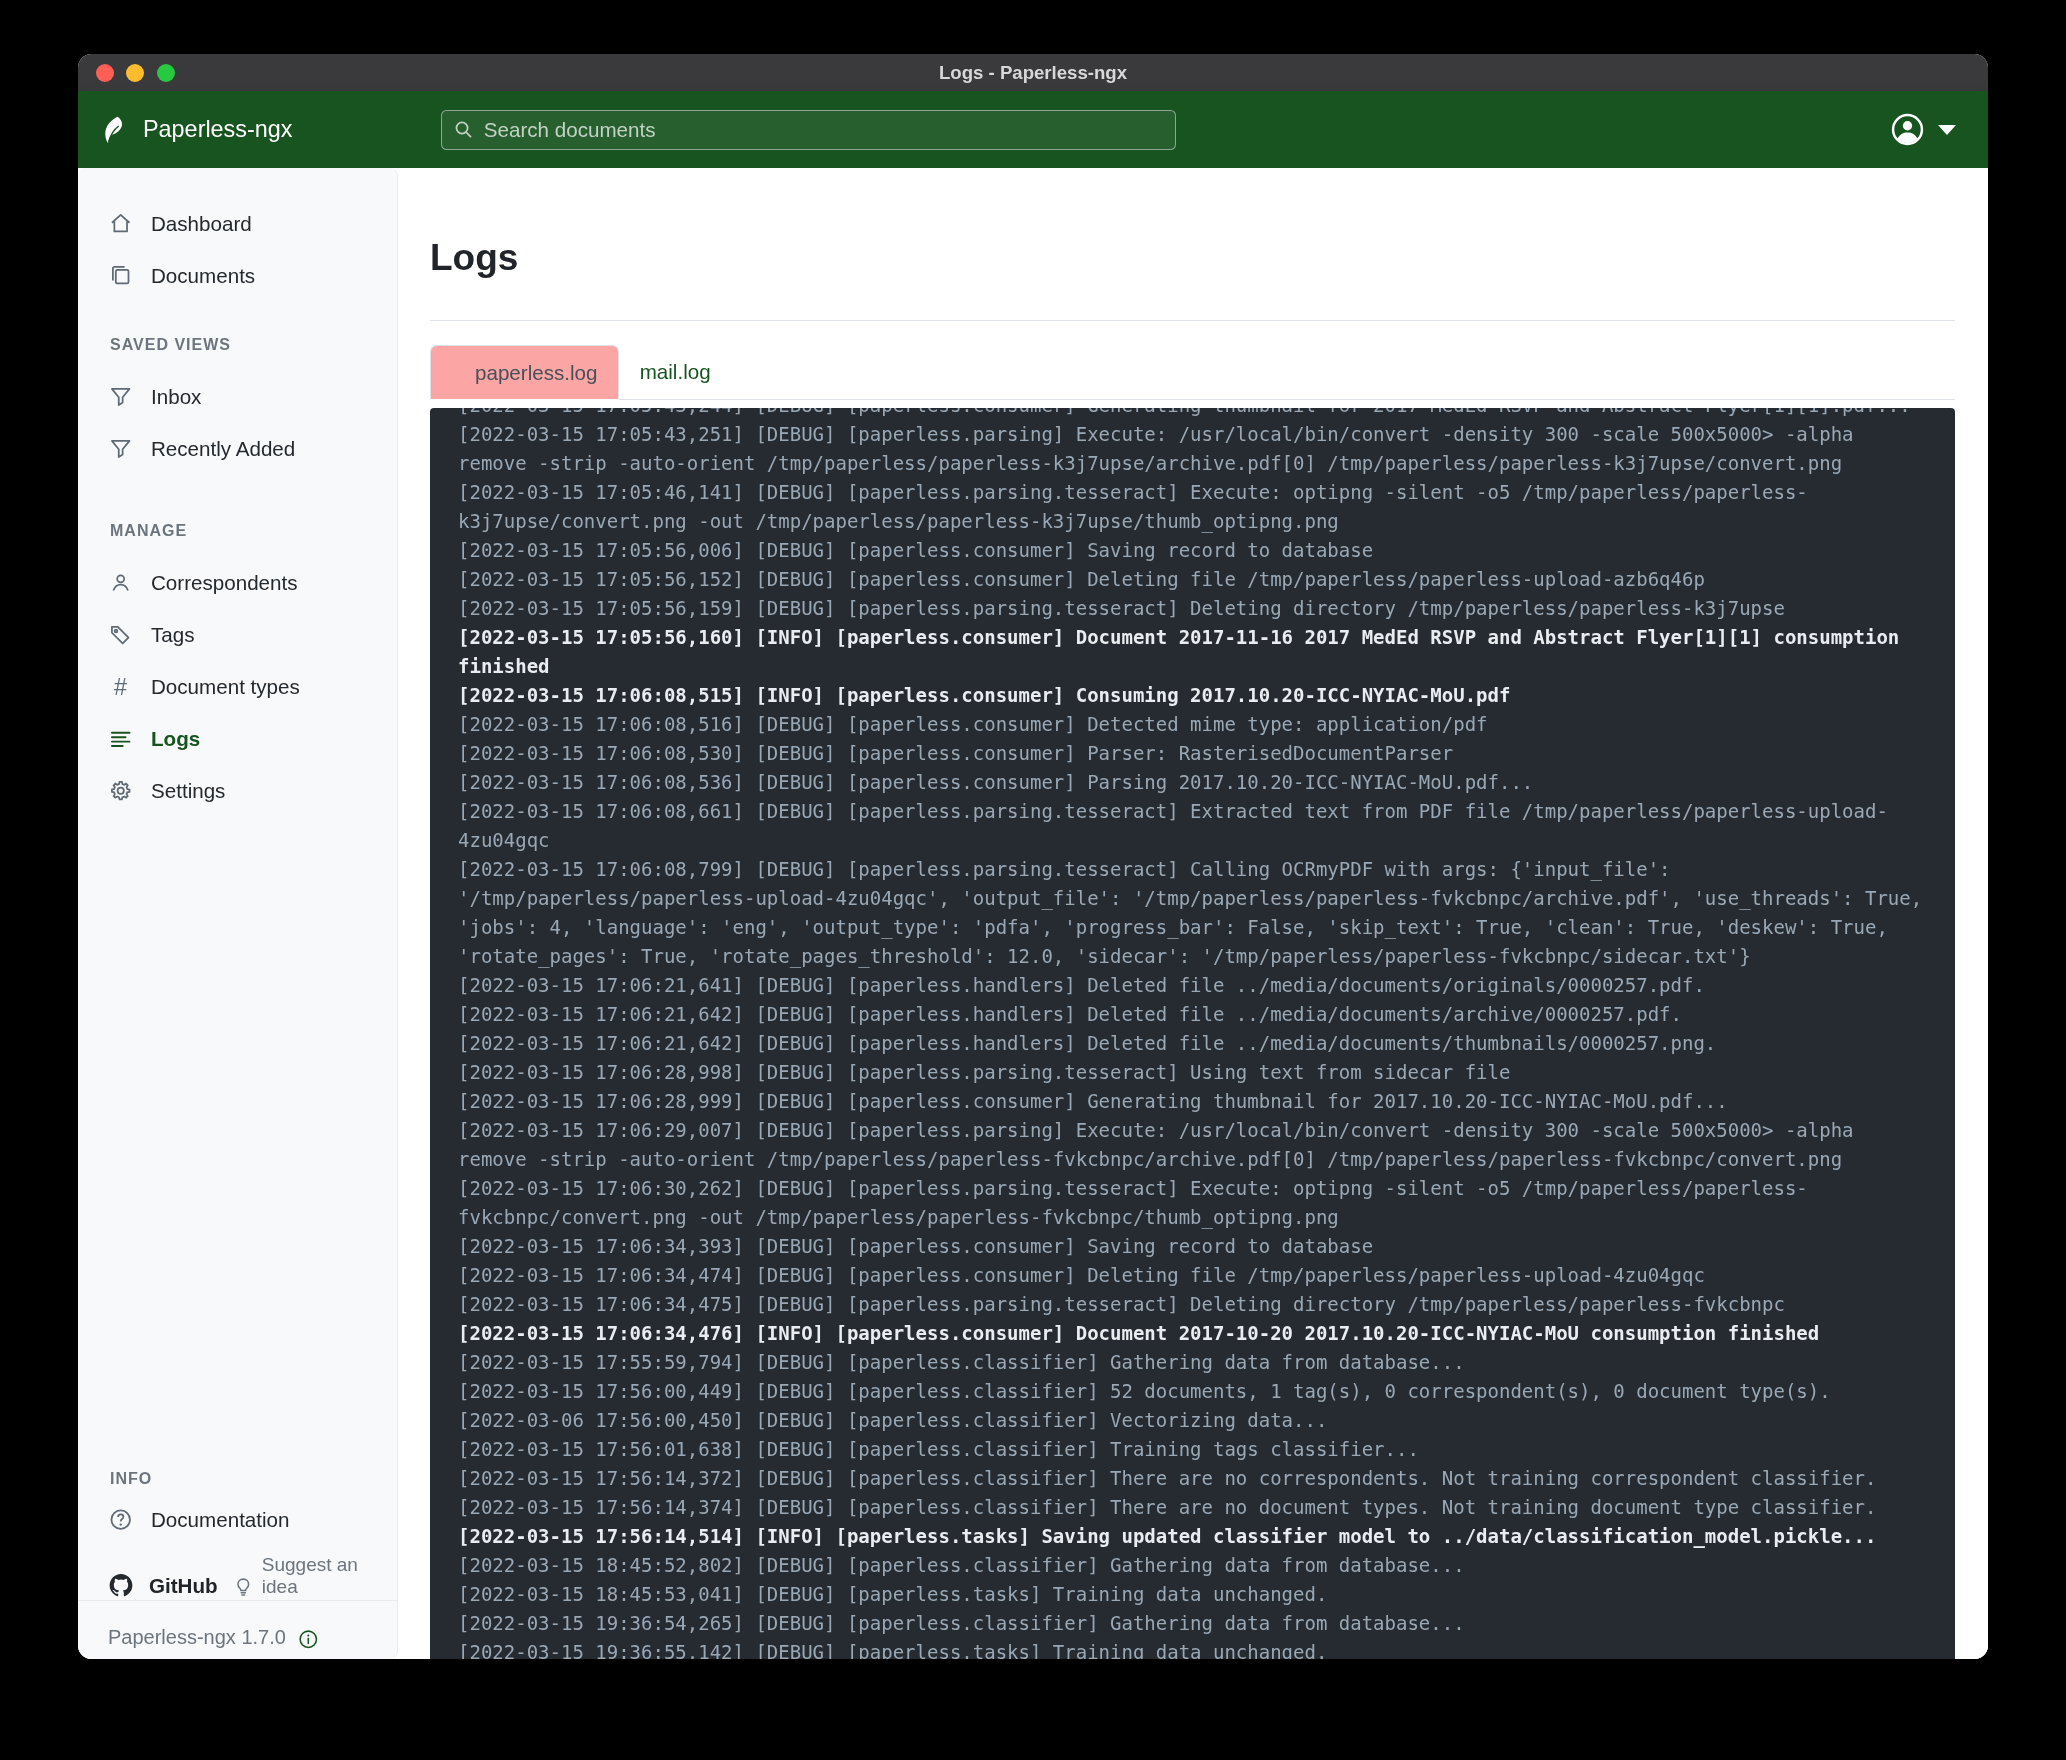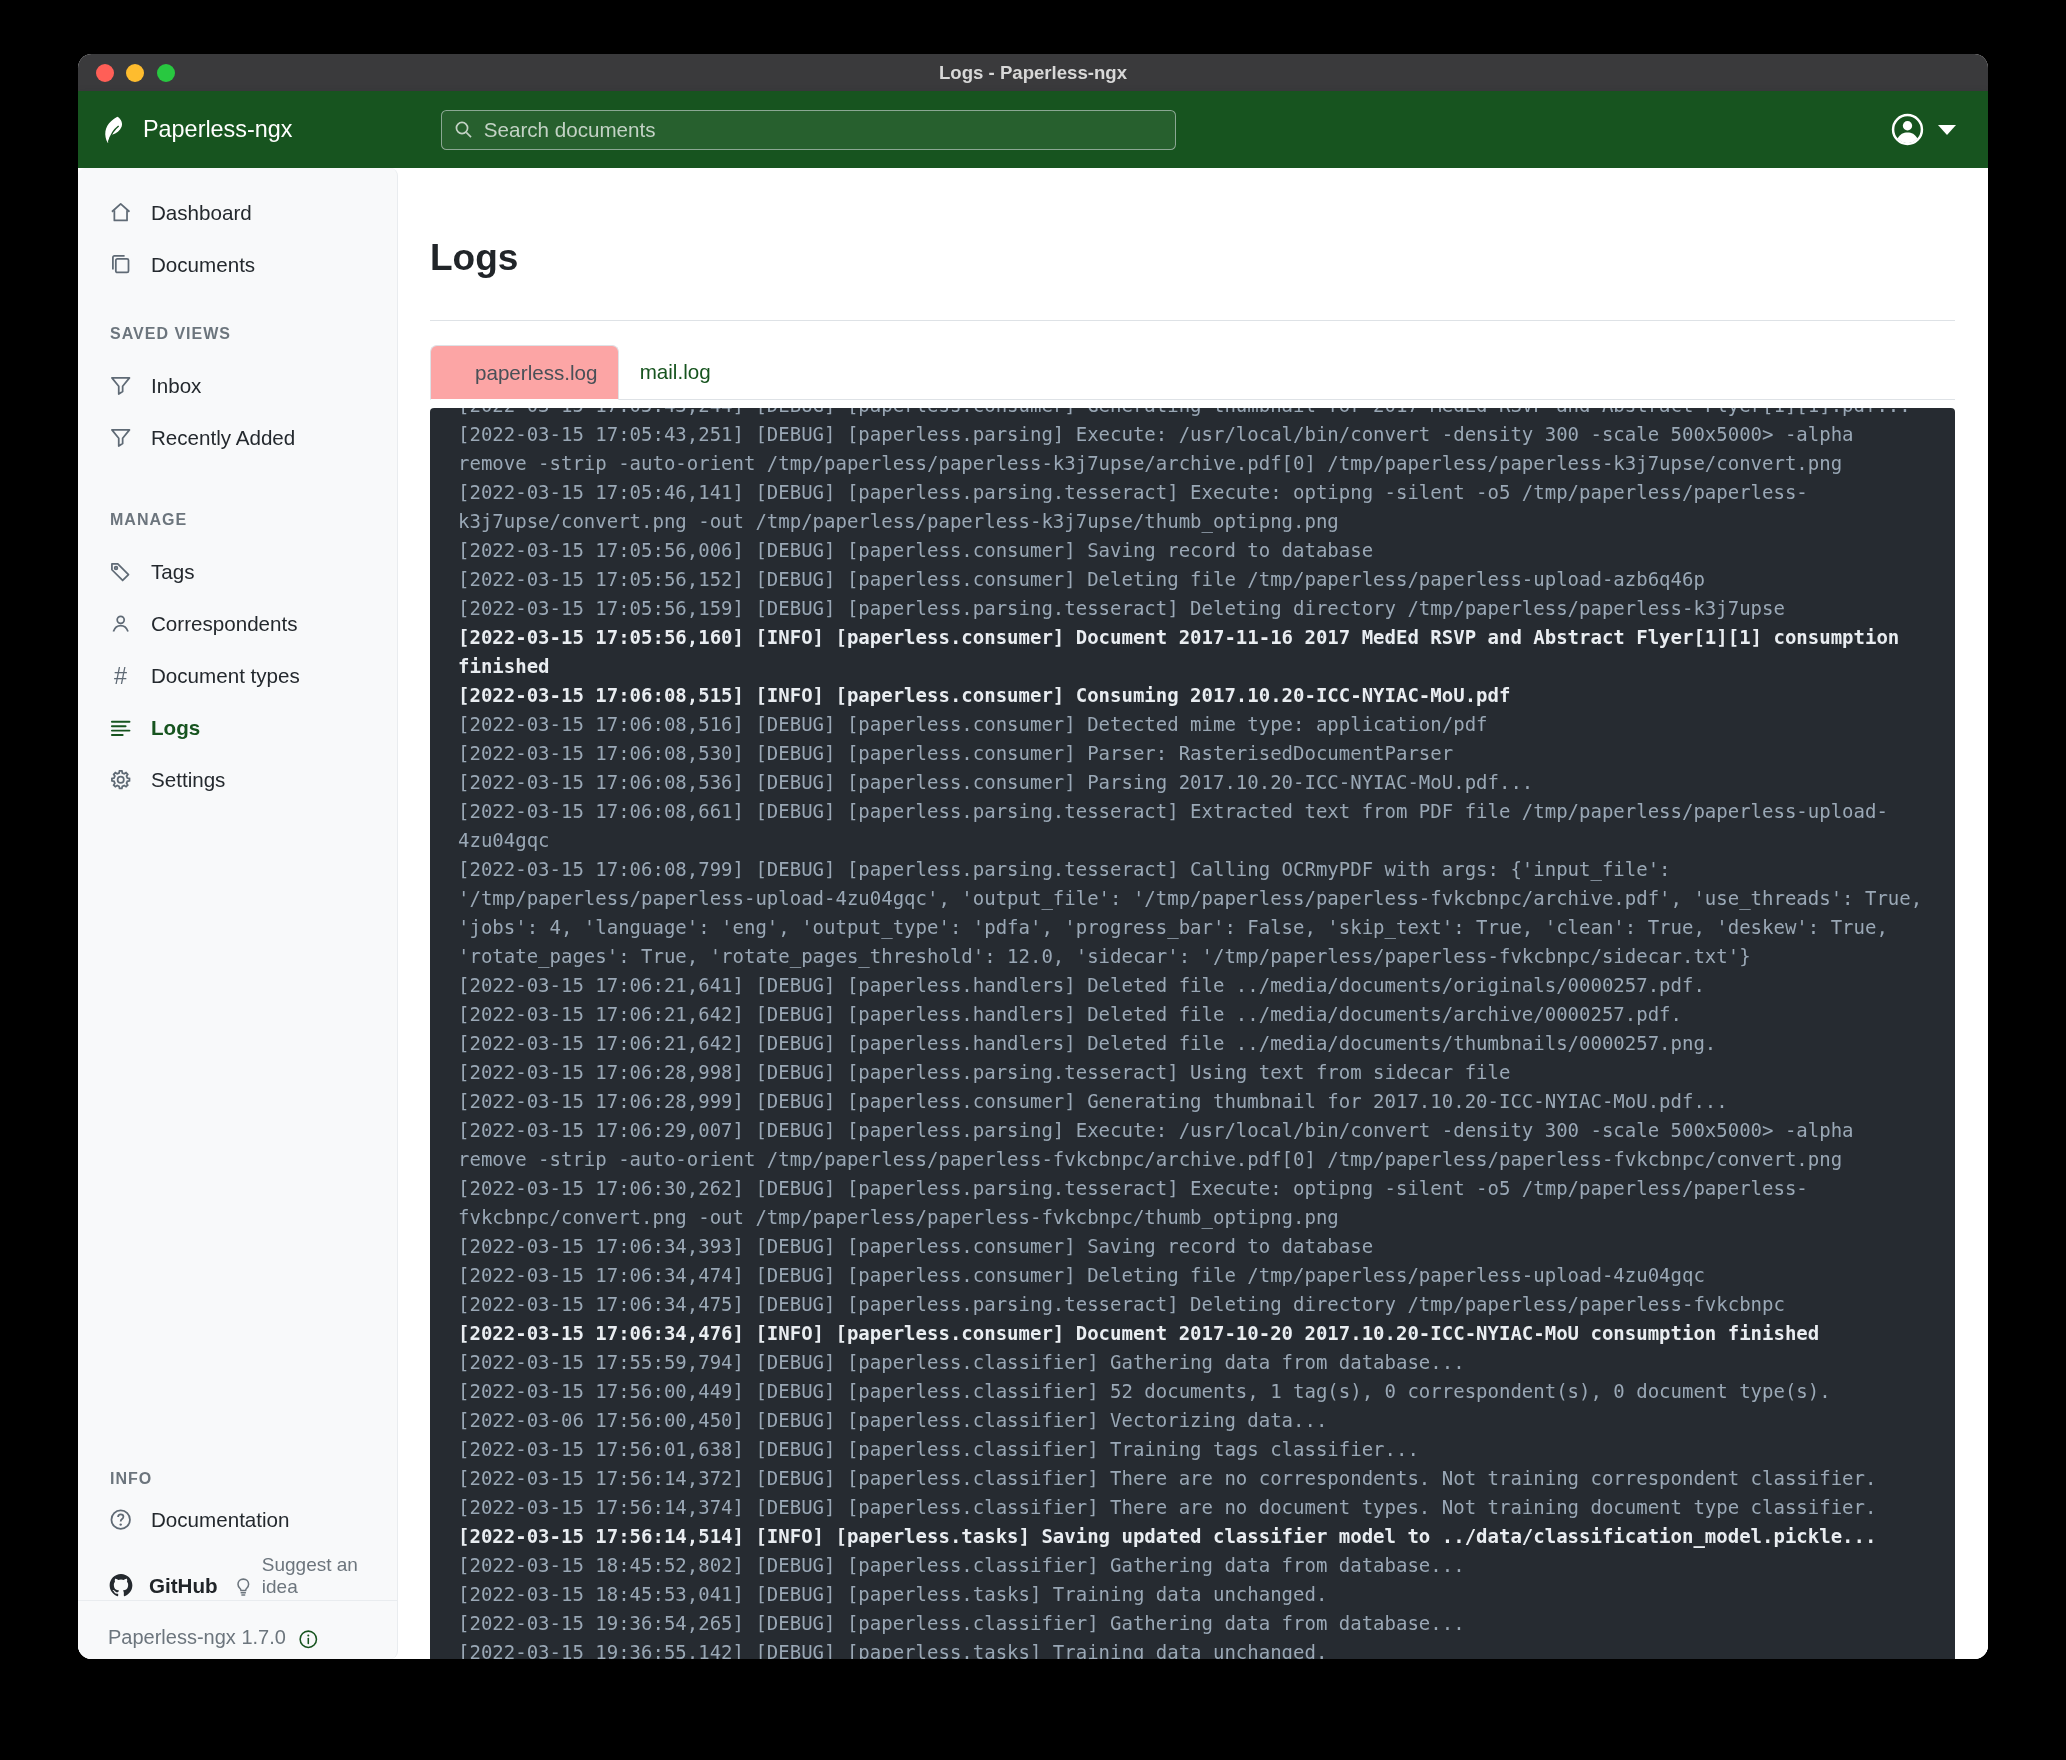--- a/index.html
+++ b/index.html
@@ -23,21 +23,21 @@
     display:flex;align-items:center;padding:0 11px;gap:8.2px;}
   .searchbox input{flex:1;background:transparent;border:none;outline:none;color:#e8f0e8;font-size:20.6px;
     font-family:"Liberation Sans",sans-serif;}
   .searchbox input::placeholder{color:#c3d2c5;opacity:1;}
   .user{position:absolute;right:32px;top:0;height:77px;display:flex;align-items:center;gap:13.7px;}
   .caret-down{width:0;height:0;border-left:9px solid transparent;border-right:9px solid transparent;
     border-top:10.3px solid #fff;}
   
   .body{position:absolute;left:0;top:114px;right:0;bottom:0;background:#fff;}
   .sidebar{position:absolute;left:0;top:0;bottom:0;width:320px;background:#f8f9fa;
-    border-right:1.4px solid #e9ecef;box-sizing:border-box;padding-top:19px;border-radius:8px;}
+    border-right:1.4px solid #e9ecef;box-sizing:border-box;padding-top:30px;border-radius:8px;}
   .side-item{height:52px;display:flex;align-items:center;gap:18px;padding-left:30px;color:#24292e;
     font-size:20.6px;cursor:pointer;}
   .side-item .ic{width:25px;height:25px;flex:0 0 25px;color:#5f6a75;display:flex;align-items:center;justify-content:center;}
   .side-item.active{color:#17541f;font-weight:700;}
   .side-item.active .ic{color:#17541f;}
   .side-heading{height:30px;display:flex;align-items:center;padding-left:32px;color:#6c757d;
     font-size:16px;font-weight:700;letter-spacing:1px;}
   .gap-saved{margin-top:28px;margin-bottom:11px;}
   .gap-manage{margin-top:41px;margin-bottom:11px;}
   .sidebar-bottom{position:absolute;left:0;bottom:9.6px;width:100%;}
@@ -148,35 +148,35 @@
             <path d="M3 4 H21 L14 12.5 V18 L10 20.5 V12.5 Z"></path>
           </svg>
         </span>
         <span>Recently Added</span>
       </div>
 
       <div class="side-heading gap-manage">MANAGE</div>
 
       <div class="side-item">
         <span class="ic">
-          <svg width="23.4" height="23.4" viewBox="0 0 24 24" fill="none" stroke="currentColor" stroke-width="1.8" stroke-linejoin="round">
-            <path d="M3 10 V4 H9 L20 15 L14 21 Z"></path>
-              <circle cx="7.2" cy="8.2" r="1.4"></circle>
-          </svg>
-        </span>
-        <span>Tags</span>
-      </div>
-      <div class="side-item">
-        <span class="ic">
           <svg width="23.4" height="23.4" viewBox="0 0 24 24" fill="none" stroke="currentColor" stroke-width="1.8">
             <circle cx="12" cy="8" r="3.6"></circle>
               <path d="M4.5 20 C6 15.8 8.8 14 12 14 C15.2 14 18 15.8 19.5 20"></path>
           </svg>
         </span>
         <span>Correspondents</span>
+      </div>
+      <div class="side-item">
+        <span class="ic">
+          <svg width="23.4" height="23.4" viewBox="0 0 24 24" fill="none" stroke="currentColor" stroke-width="1.8" stroke-linejoin="round">
+            <path d="M3 10 V4 H9 L20 15 L14 21 Z"></path>
+              <circle cx="7.2" cy="8.2" r="1.4"></circle>
+          </svg>
+        </span>
+        <span>Tags</span>
       </div>
       <div class="side-item">
         <span class="ic" style="font-size:23.4px;color:#5f6a75;">#</span>
         <span>Document types</span>
       </div>
       <div class="side-item active">
         <span class="ic">
           <svg width="23.4" height="23.4" viewBox="0 0 24 24" stroke="currentColor" stroke-width="2" stroke-linecap="round">
             <line x1="3" y1="6" x2="21" y2="6"></line>
               <line x1="3" y1="10.5" x2="17" y2="10.5"></line>

